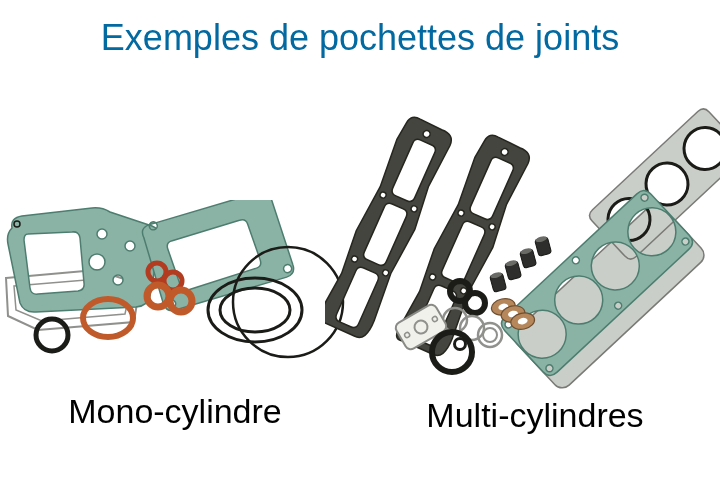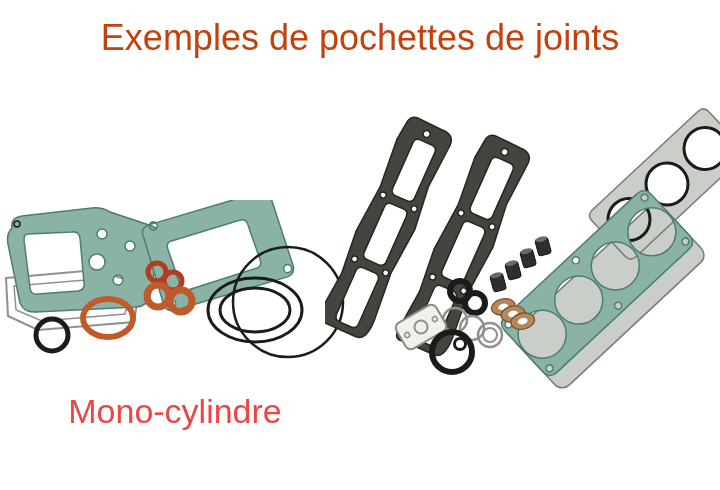--- a/index.html
+++ b/index.html
@@ -2,24 +2,24 @@
 <html style="--teal: #8ab3a5; --teal_stroke: #4d7d6f; --dark_gasket: #45453f; --dark_gasket_stroke: #26261f; --black: #1b1b18; --orange: #c05a2a; --red: #b23b20; --gray_line: #90908c; --copper: #b5875a; --light_gray_fill: #c9cec9; --plate_fill: #f1f1ec;"><head>
 <meta charset="utf-8">
 <style>
   html,body{margin:0;padding:0;background:#fff;}
   .stage{
     position:relative;width:720px;height:490px;background:#fff;overflow:hidden;
     font-family:"Liberation Sans", sans-serif;color:#000;
   }
   .title{
     position:absolute;top:16px;left:0;width:720px;text-align:center;
-    font-size:36px;line-height:44px;letter-spacing:0;color:#c2410c;
+    font-size:36px;line-height:44px;letter-spacing:0;color:#0369a1;
   }
   .label{
-    position:absolute;font-size:34px;color:#ef4444;text-align:center;
+    position:absolute;font-size:34px;color:#000000;text-align:center;
   }
   .label-left{left:0;width:350px;top:392px;}
   .label-right{left:360px;width:350px;top:396px;}
   svg.art{position:absolute;overflow:hidden;}
   .art-left{left:0;top:200px;}
   .art-right{left:325px;top:98px;}
 
   
   .teal{fill:var(--teal);stroke:var(--teal_stroke);stroke-width:1.5;}
   .darkgasket{fill:var(--dark_gasket);stroke:var(--dark_gasket_stroke);stroke-width:1.5;}
@@ -195,14 +195,15 @@
       <circle class="grayline" cx="16" cy="0" r="2.5" stroke-width="1.5"></circle>
     </g>
 
     <g>
       <circle class="blackline" cx="127" cy="254" r="20" stroke-width="6"></circle>
       <circle class="blackline" cx="135" cy="246" r="5.5" stroke-width="3"></circle>
     </g>
   </svg>
 
   <div class="label label-left">Mono-cylindre</div>
+  <div class="label label-right">Multi-cylindres</div>
 
 </div>
 
 </body></html>

